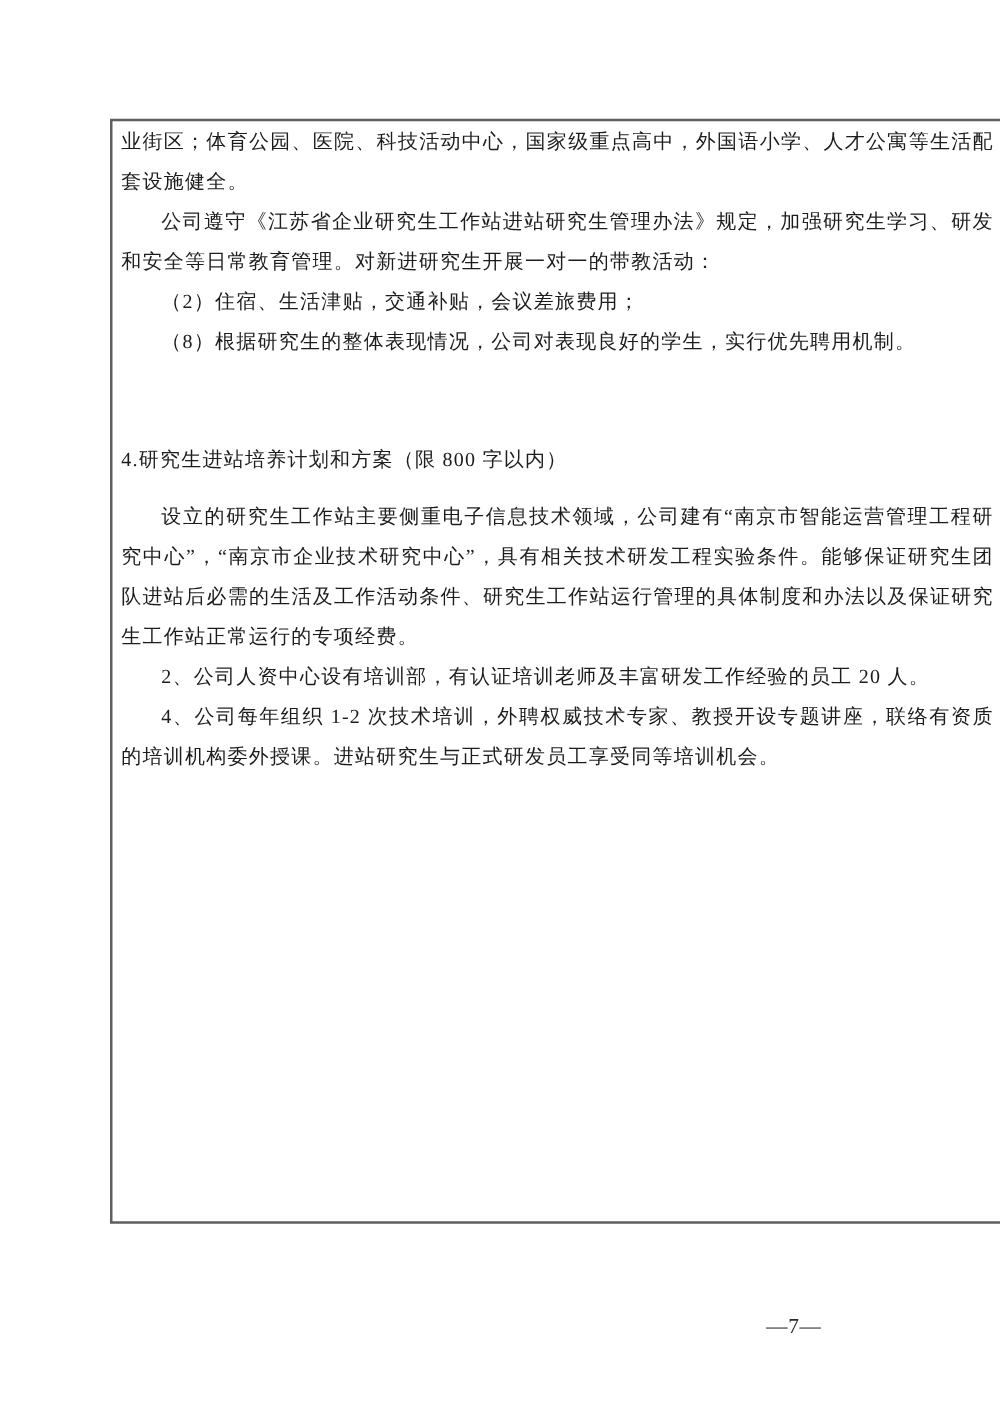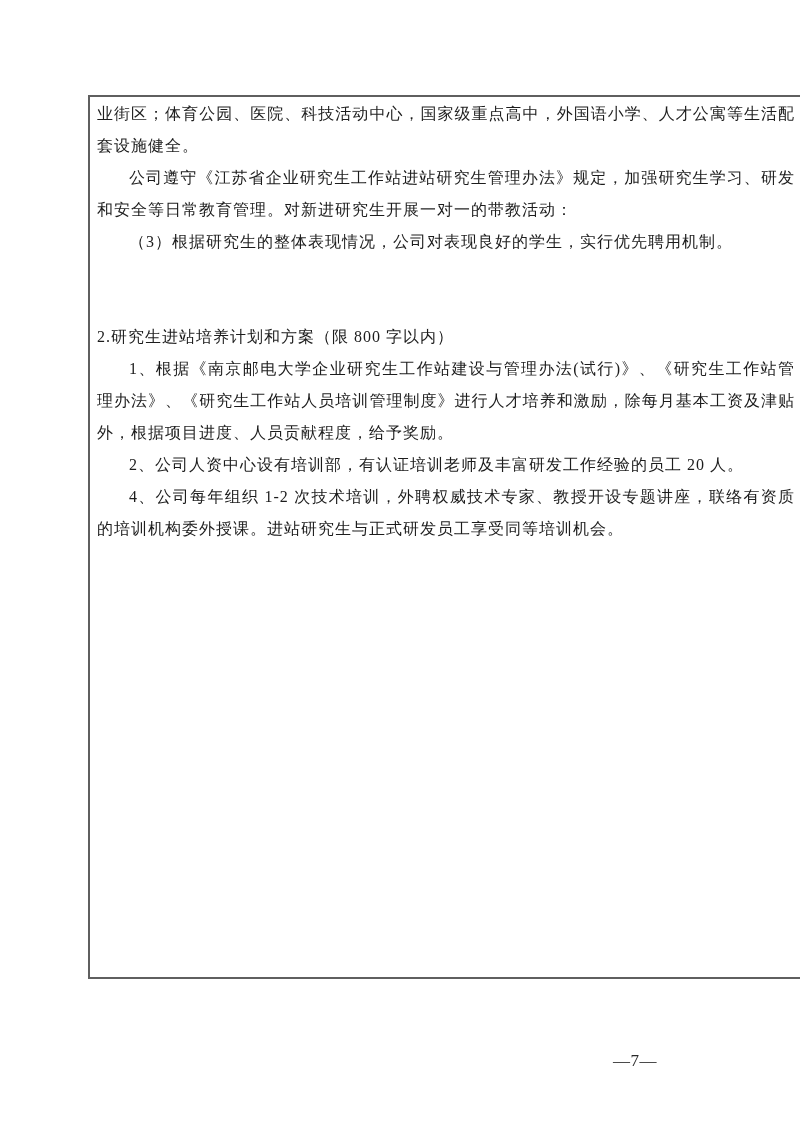--- a/index.html
+++ b/index.html
@@ -60,26 +60,27 @@
 </head>
 <body>
 
 <div class="page">
 
   <div class="form-table">
 
     <div>
       <p>业街区；体育公园、医院、科技活动中心，国家级重点高中，外国语小学、人才公寓等生活配套设施健全。</p>
       <p class="indent">公司遵守《江苏省企业研究生工作站进站研究生管理办法》规定，加强研究生学习、研发和安全等日常教育管理。对新进研究生开展一对一的带教活动：</p>
-      <p class="indent">（3）根据研究生的整体表现情况，公司对表现良好的学生，实行优先聘用机制。</p>
+      <p class="indent">（2）住宿、生活津贴，交通补贴，会议差旅费用；</p>
+      <p class="indent">（8）根据研究生的整体表现情况，公司对表现良好的学生，实行优先聘用机制。</p>
     </div>
 
     <div>
-      <p class="sec-title">2.研究生进站培养计划和方案（限 800 字以内）</p>
-      <p class="indent">1、根据《南京邮电大学企业研究生工作站建设与管理办法(试行)》、《研究生工作站管理办法》、《研究生工作站人员培训管理制度》进行人才培养和激励，除每月基本工资及津贴外，根据项目进度、人员贡献程度，给予奖励。</p>
+      <p class="sec-title">4.研究生进站培养计划和方案（限 800 字以内）</p>
+      <p class="indent first-body">设立的研究生工作站主要侧重电子信息技术领域，公司建有“南京市智能运营管理工程研究中心”，“南京市企业技术研究中心”，具有相关技术研发工程实验条件。能够保证研究生团队进站后必需的生活及工作活动条件、研究生工作站运行管理的具体制度和办法以及保证研究生工作站正常运行的专项经费。</p>
       <p class="indent">2、公司人资中心设有培训部，有认证培训老师及丰富研发工作经验的员工 20 人。</p>
       <p class="indent">4、公司每年组织 1-2 次技术培训，外聘权威技术专家、教授开设专题讲座，联络有资质的培训机构委外授课。进站研究生与正式研发员工享受同等培训机会。</p>
 
     </div>
 
   </div>
 
   <div class="page-num">—7—</div>
 
 </div>

